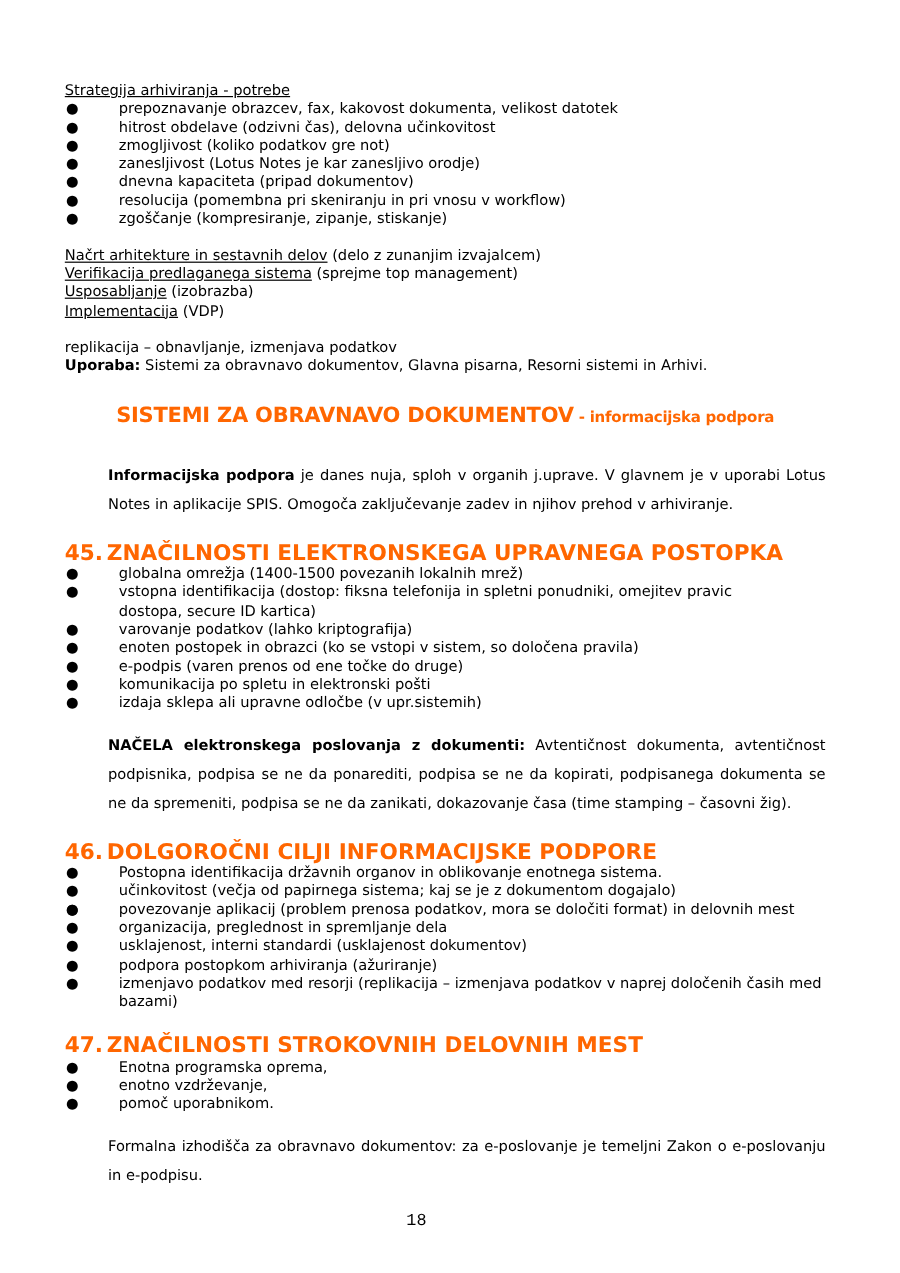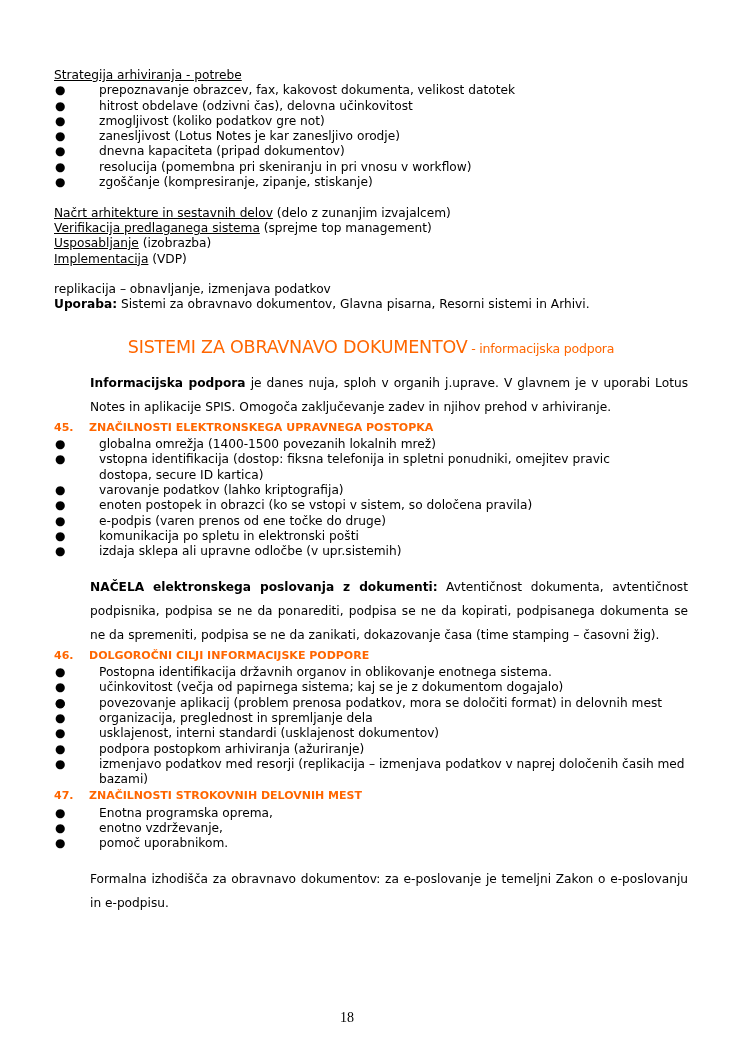--- a/index.html
+++ b/index.html
@@ -6,28 +6,28 @@
   body { width: 750px; height: 1061px; position: relative; overflow: hidden;
          font-family: "DejaVu Sans", sans-serif; color: #000; font-size: 12.2px; }
   .page { position: absolute; left: 54px; top: 68px; width: 634px; }
   .line { line-height: 15.3px; white-space: nowrap; }
   .u { text-decoration: underline; }
   .b { font-weight: bold; }
   ul.bl { list-style: none; margin: 0; padding: 0; }
   ul.bl li { position: relative; padding-left: 45px; line-height: 15.3px; }
   ul.bl li .dot { position: absolute; left: 1px; top: 0; font-size: 12px; }
   .gap { height: 15.3px; }
-  .main-title { text-align: center; color: #FF6600; font-weight: normal; font-size: 17.5px;
-                margin-top: 24px; margin-bottom: 14px; letter-spacing: -0.2px; }
+  .main-title { text-align: center; color: #FF6600; font-weight: bold; font-size: 17.5px;
+                margin-top: 24px; margin-bottom: 27px; letter-spacing: -0.2px; }
   .main-title .sub { font-size: 12.5px; }
   .just { text-align: justify; line-height: 24px; margin-left: 36px; }
-  .sec { color: #FF6600; font-weight: bold; font-size: 11px; line-height: 15.3px; margin-top: 1px; margin-bottom: 2px; }
+  .sec { color: #FF6600; font-weight: bold; font-size: 18px; line-height: 15.3px; margin-top: 22px; margin-bottom: 2px; }
   .sec .num { display: inline-block; width: 35px; }
   .pagenum { position: absolute; left: 0; width: 694px; top: 1010px; text-align: center;
-             font-family: Liberation Serif, serif; font-size: 14px; }
+             font-family: Liberation Mono, monospace; font-size: 14px; }
   ul.narrow li { white-space: normal; padding-right: 0; }
 </style>
 </head>
 <body>
 
 <div class="page">
 
   <div class="line u">Strategija arhiviranja - potrebe</div>
   <ul class="bl">
     <li><span class="dot">●</span><span>prepoznavanje obrazcev, fax, kakovost dokumenta, velikost datotek</span></li>

